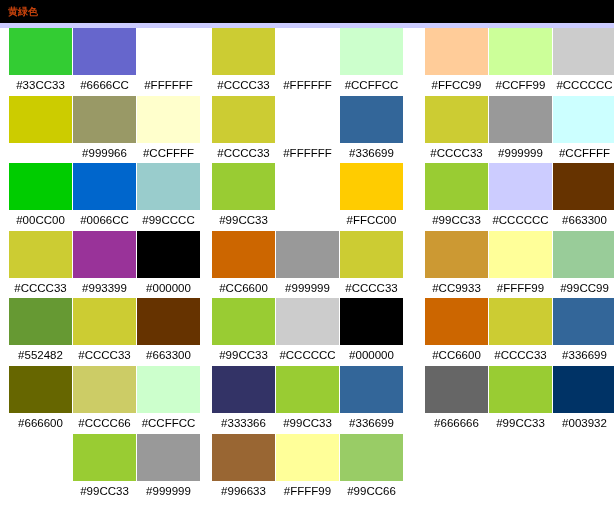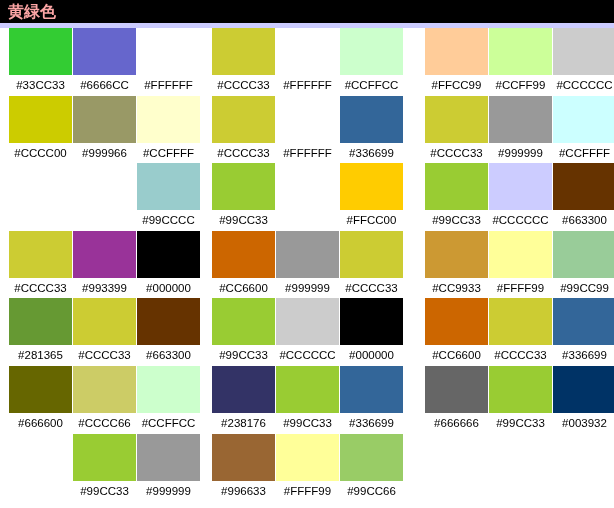--- a/index.html
+++ b/index.html
@@ -21,22 +21,22 @@
     left: 0;
     top: 0;
     width: 614px;
     height: 23px;
     background: #000000;
   }
   #header-title {
     position: absolute;
     left: 8px;
     top: 2px;
-    color: #fca5a5;
-    font-size: 16px;
+    color: #c2410c;
+    font-size: 10px;
     line-height: 19px;
     font-weight: bold;
     white-space: nowrap;
     letter-spacing: 0px;
     text-align: right;
   }
   #header-underline {
     position: absolute;
     left: 0;
     top: 23px;
@@ -114,32 +114,39 @@
           <div class="label">#6666CC</div>
         </div>
         <div class="cell c2">
           <div class="swatch" style="background: rgb(255, 255, 255);"></div>
           <div class="label">#FFFFFF</div>
         </div>
       </div>
       <div class="row">
         <div class="cell c0">
           <div class="swatch" style="background: rgb(204, 204, 0);"></div>
-          <div class="label">#CCCC00</div>
         </div>
         <div class="cell c1">
           <div class="swatch" style="background: rgb(153, 153, 102);"></div>
           <div class="label">#999966</div>
         </div>
         <div class="cell c2">
           <div class="swatch" style="background: rgb(255, 255, 204);"></div>
           <div class="label">#CCFFFF</div>
         </div>
       </div>
       <div class="row">
+        <div class="cell c0">
+          <div class="swatch" style="background: rgb(0, 204, 0);"></div>
+          <div class="label">#00CC00</div>
+        </div>
+        <div class="cell c1">
+          <div class="swatch" style="background: rgb(0, 102, 204);"></div>
+          <div class="label">#0066CC</div>
+        </div>
         <div class="cell c2">
           <div class="swatch" style="background: rgb(153, 204, 204);"></div>
           <div class="label">#99CCCC</div>
         </div>
       </div>
       <div class="row">
         <div class="cell c0">
           <div class="swatch" style="background: rgb(204, 204, 51);"></div>
           <div class="label">#CCCC33</div>
         </div>
@@ -148,21 +155,21 @@
           <div class="label">#993399</div>
         </div>
         <div class="cell c2">
           <div class="swatch" style="background: rgb(0, 0, 0);"></div>
           <div class="label">#000000</div>
         </div>
       </div>
       <div class="row">
         <div class="cell c0">
           <div class="swatch" style="background: rgb(102, 153, 51);"></div>
-          <div class="label">#281365</div>
+          <div class="label">#552482</div>
         </div>
         <div class="cell c1">
           <div class="swatch" style="background: rgb(204, 204, 51);"></div>
           <div class="label">#CCCC33</div>
         </div>
         <div class="cell c2">
           <div class="swatch" style="background: rgb(102, 51, 0);"></div>
           <div class="label">#663300</div>
         </div>
       </div>
@@ -254,21 +261,21 @@
           <div class="label">#CCCCCC</div>
         </div>
         <div class="cell c2">
           <div class="swatch" style="background: rgb(0, 0, 0);"></div>
           <div class="label">#000000</div>
         </div>
       </div>
       <div class="row">
         <div class="cell c0">
           <div class="swatch" style="background: rgb(51, 51, 102);"></div>
-          <div class="label">#238176</div>
+          <div class="label">#333366</div>
         </div>
         <div class="cell c1">
           <div class="swatch" style="background: rgb(153, 204, 51);"></div>
           <div class="label">#99CC33</div>
         </div>
         <div class="cell c2">
           <div class="swatch" style="background: rgb(51, 102, 153);"></div>
           <div class="label">#336699</div>
         </div>
       </div>

